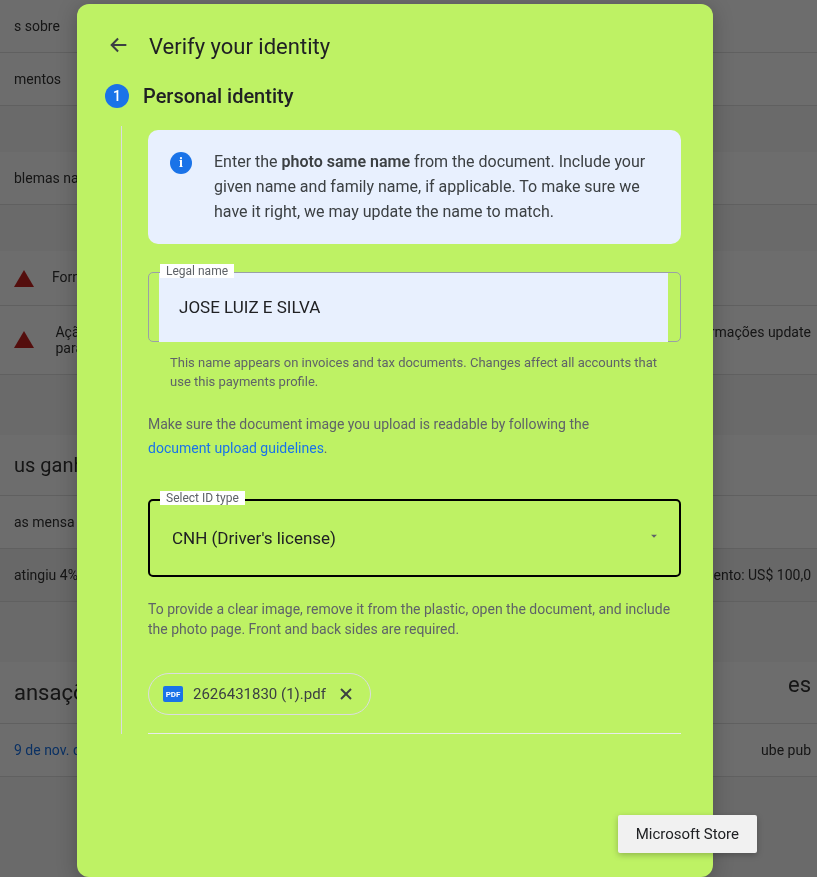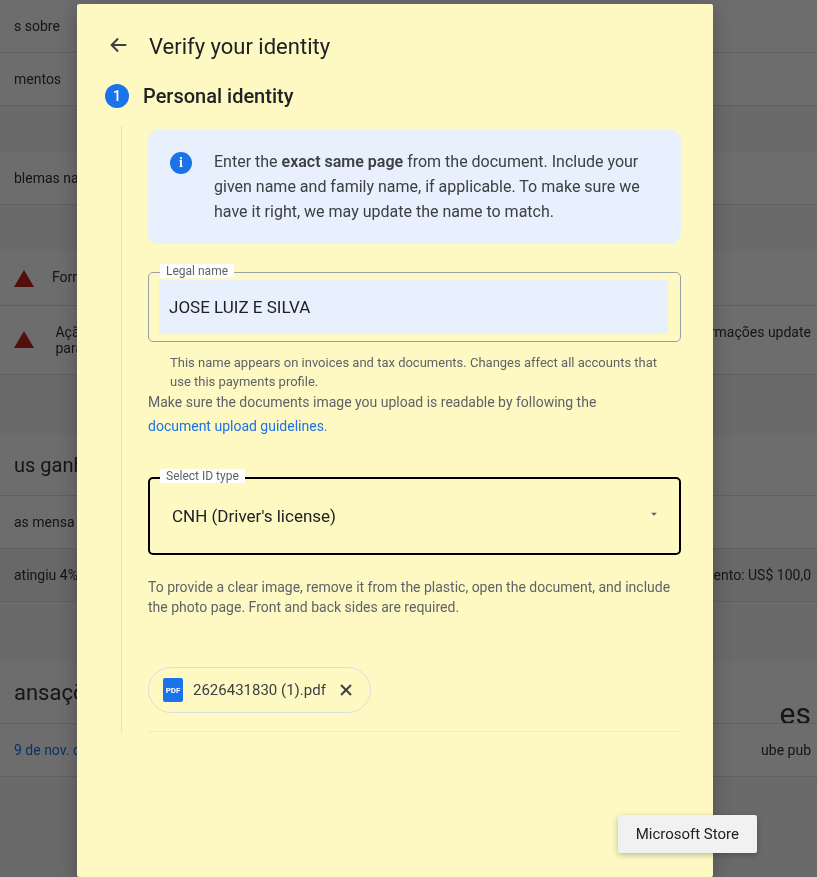--- a/index.html
+++ b/index.html
@@ -15,22 +15,22 @@
   .bg .blue-link { color: #1a73e8; }
 
   
   .dim { position: absolute; inset: 0; background: rgba(0,0,0,0.45); }
 
   
   .modal {
     position: absolute;
     left: 77px; top: 4px;
     width: 636px; height: 873px;
-    background: #fef9c3;
-    border-radius: 2px;
+    background: #bef264;
+    border-radius: 12px;
     box-shadow: 0 4px 20px rgba(0,0,0,0.25);
     overflow: hidden;
     color: #3c4043;
   }
   .modal-header {
     display: flex; align-items: center;
     padding: 28px 28px 24px 28px;
   }
   .back-btn {
     width: 28px; height: 28px; display: flex; align-items: center; justify-content: center;
@@ -73,27 +73,27 @@
     border: 1px solid #9aa0a6; border-radius: 5px;
     height: 70px; display: flex; align-items: center;
   }
   .field-label {
     position: absolute; top: -8px; left: 12px;
     background: #fff; padding: 0 6px;
     font-size: 12px; color: #5f6368;
   }
   .field-input {
     width: calc(100% - 22px); margin: 0 10px;
-    height: 54px; border: none; outline: none;
+    height: 69px; border: none; outline: none;
     background: #e8f0fe;
     font-size: 17px; color: #202124;
-    padding: 0 10px;
+    padding: 0 20px;
     font-family: inherit;
   }
-  .helper { font-size: 13px; color: #5f6368; line-height: 1.45; padding: 6px 0 0 22px; }
+  .helper { font-size: 13px; color: #5f6368; line-height: 1.45; padding: 6px 0 0 22px; margin-bottom: 22px; }
 
   .section-h { font-size: 17px; font-weight: 500; color: #202124; margin-bottom: 14px; }
   .plain { font-size: 14px; color: #5f6368; line-height: 1.45; margin-bottom: 4px; }
   .link { color: #1a73e8; font-size: 14px; cursor: pointer; }
 
   .select-wrap { position: relative; margin-top: 40px; margin-bottom: 22px; }
   .select-border {
     border: 2px solid #000000; border-radius: 5px;
     height: 78px; display: flex; align-items: center; justify-content: space-between;
     padding: 0 18px 0 22px; cursor: pointer;
@@ -102,21 +102,21 @@
   .chev { color: #5f6368; }
 
   .chip {
     display: inline-flex; align-items: center;
     border: 1px solid #dadce0; border-radius: 999px;
     padding: 10px 14px; gap: 10px;
     font-size: 15px; color: #3c4043;
     margin-top: 6px;
   }
   .pdf-badge {
-    width: 20px; height: 24px; background: #1a73e8; border-radius: 2px;
+    width: 20px; height: 16px; background: #1a73e8; border-radius: 2px;
     color: #fff; font-size: 8px; font-weight: 700;
     display: flex; align-items: center; justify-content: center;
   }
   .chip-x { cursor: pointer; color: #3c4043; display:flex; }
 
   .hr { border: none; border-top: 1px solid #e8eaed; margin-top: 18px; }
 
   
   .toast {
     position: absolute; right: 60px; bottom: 24px;
@@ -146,21 +146,21 @@
   <div class="spacer" style="height:60px"></div>
   <div class="row" style="font-size:20px;font-weight:400"><span>us ganho</span></div>
   <div class="row"><span>as mensa</span></div>
   <div class="row" style="position:relative;background:#f3f3f3">
     <span>atingiu 4%</span>
     <span class="right" style="top:18px;right:6px">ento: US$ 100,0</span>
   </div>
   <div class="spacer" style="height:60px"></div>
   <div class="row" style="font-size:22px;position:relative">
     <span>ansaçõ</span>
-    <span class="right" style="top:34px;right:6px;font-size:30px">es</span>
+    <span class="right" style="top:10px;right:6px;font-size:22px">es</span>
   </div>
   <div class="row" style="position:relative">
     <span class="blue-link">9 de nov. d</span>
     <span class="right" style="top:18px;right:6px">ube pub</span>
   </div>
 </div>
 
 <div class="dim"></div>
 
 <div class="modal">
@@ -181,50 +181,50 @@
     <div class="step-badge">1</div>
     <div class="step-title">Personal identity</div>
   </div>
 
   <div class="content">
     <div class="vline">
 
       <div class="info-box">
         <div class="info-icon">i</div>
         <div class="info-text">
-          <span>Enter the </span><b>exact same page</b><span> from the document. Include your given name and family name, if applicable. To make sure we have it right, we may update the name to match.</span>
+          <span>Enter the </span><b>photo same name</b><span> from the document. Include your given name and family name, if applicable. To make sure we have it right, we may update the name to match.</span>
         </div>
       </div>
 
       <div class="field">
         <div class="field-label">Legal name</div>
         <div class="field-border">
           <input class="field-input" type="text" value="JOSE LUIZ E SILVA" style="">
         </div>
       </div>
       <div class="helper">This name appears on invoices and tax documents. Changes affect all accounts that use this payments profile.</div>
 
       <div class="plain">
-        <span>Make sure the documents image you upload is readable by following the </span>
+        <span>Make sure the document image you upload is readable by following the </span>
       </div>
       <span class="link">document upload guidelines</span><span class="plain">.</span>
 
       <div class="select-wrap">
         <div class="field-label">Select ID type</div>
         <div class="select-border">
           <span class="select-value">CNH (Driver's license)</span>
           <span class="chev">
             <svg width="14" height="14" viewBox="0 0 24 24" fill="currentColor">
                 <path d="M7 10l5 5 5-5z"></path>
               </svg>
           </span>
         </div>
       </div>
 
-      <div class="plain" style="margin-bottom:44px">To provide a clear image, remove it from the plastic, open the document, and include the photo page. Front and back sides are required.</div>
+      <div class="plain" style="margin-bottom:28px">To provide a clear image, remove it from the plastic, open the document, and include the photo page. Front and back sides are required.</div>
 
 
       <div class="chip">
         <span class="pdf-badge">PDF</span>
         <span>2626431830 (1).pdf</span>
         <span class="chip-x">
           <svg width="20" height="20" viewBox="0 0 24 24" fill="none" stroke="currentColor" stroke-width="2.4">
             <line x1="6" y1="6" x2="18" y2="18"></line>
               <line x1="18" y1="6" x2="6" y2="18"></line>
           </svg>

